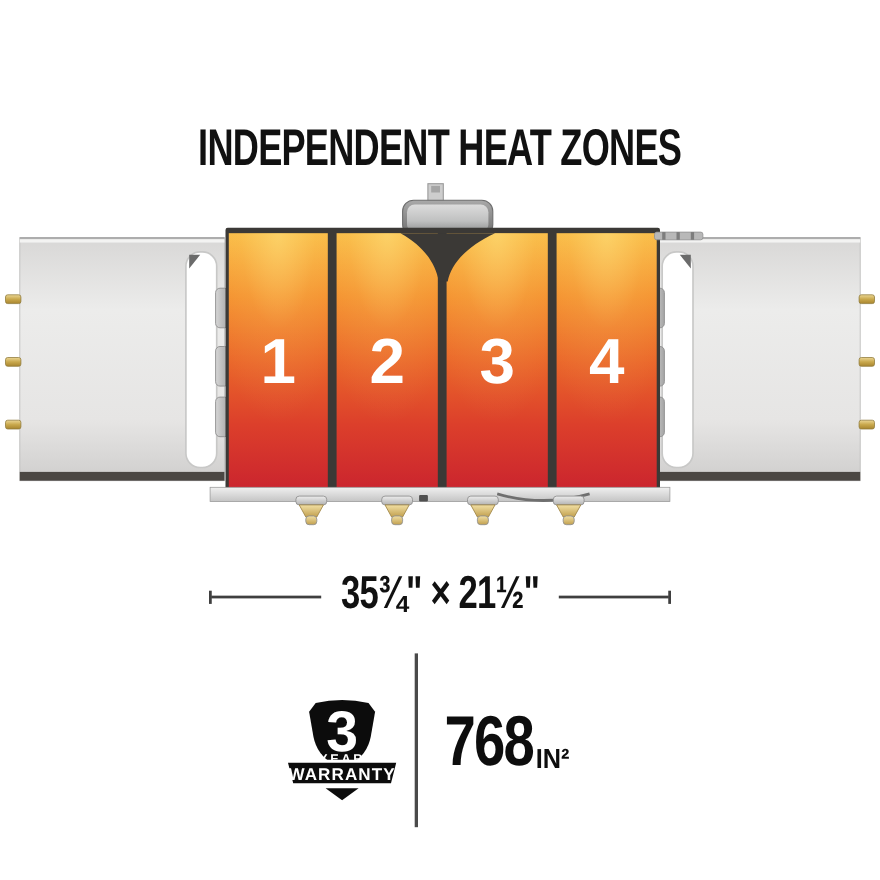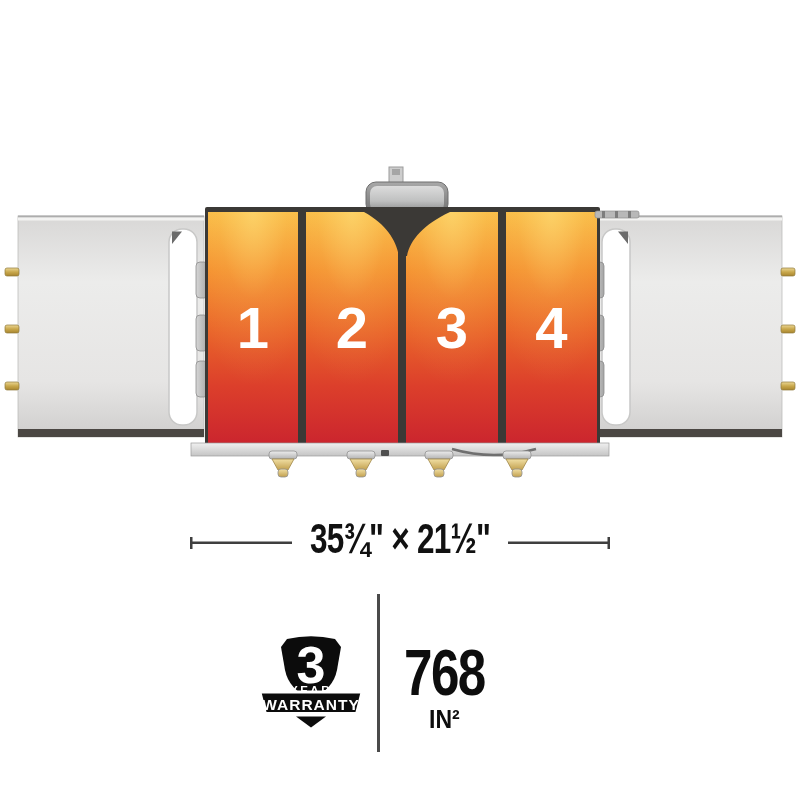--- a/index.html
+++ b/index.html
@@ -16,36 +16,39 @@
   svg text{font-family:"Liberation Sans","DejaVu Sans",sans-serif;}
   .dim-label{
     position:absolute;top:518px;left:0;right:0;text-align:center;
     font-size:42px;font-weight:900;color:#111;white-space:nowrap;line-height:1.0;
   }
   .squeeze-dim{display:inline-block;transform:scaleX(.75);transform-origin:center;letter-spacing:-1px;}
   .v-divider{
     position:absolute;left:377px;top:594px;width:3px;height:158px;background:#4a4a4a;
   }
   .area{
-    position:absolute;left:404px;top:641px;display:flex;align-items:center;color:#0d0d0d;white-space:nowrap;flex-direction:column;
+    position:absolute;left:404px;top:641px;display:flex;align-items:flex-end;color:#0d0d0d;white-space:nowrap;
   }
   .area-value{
     font-size:64px;font-weight:900;line-height:1.0;display:inline-block;
     transform:scaleX(.80);transform-origin:left bottom;letter-spacing:-2px;
   }
   .area-unit{
     font-size:25px;font-weight:900;display:inline-block;margin-left:-18px;
     transform:scaleX(.92);transform-origin:left bottom;letter-spacing:0;
   }
 </style>
 </head>
 <body>
 
 <div class="canvas">
 
+  <div class="title">
+    <span class="squeeze-title">INDEPENDENT HEAT ZONES</span>
+  </div>
 
   <svg class="svg-layer" viewBox="0 0 800 800" width="800" height="800">
     <defs>
       <linearGradient id="zoneGrad" x1="0" y1="0" x2="0" y2="1">
         <stop offset="0" stop-color="#F9BB45"></stop>
         <stop offset=".25" stop-color="#F4902E"></stop>
         <stop offset=".5" stop-color="#EA672A"></stop>
         <stop offset=".75" stop-color="#DC3F2B"></stop>
         <stop offset="1" stop-color="#CB252E"></stop>
       </linearGradient>

